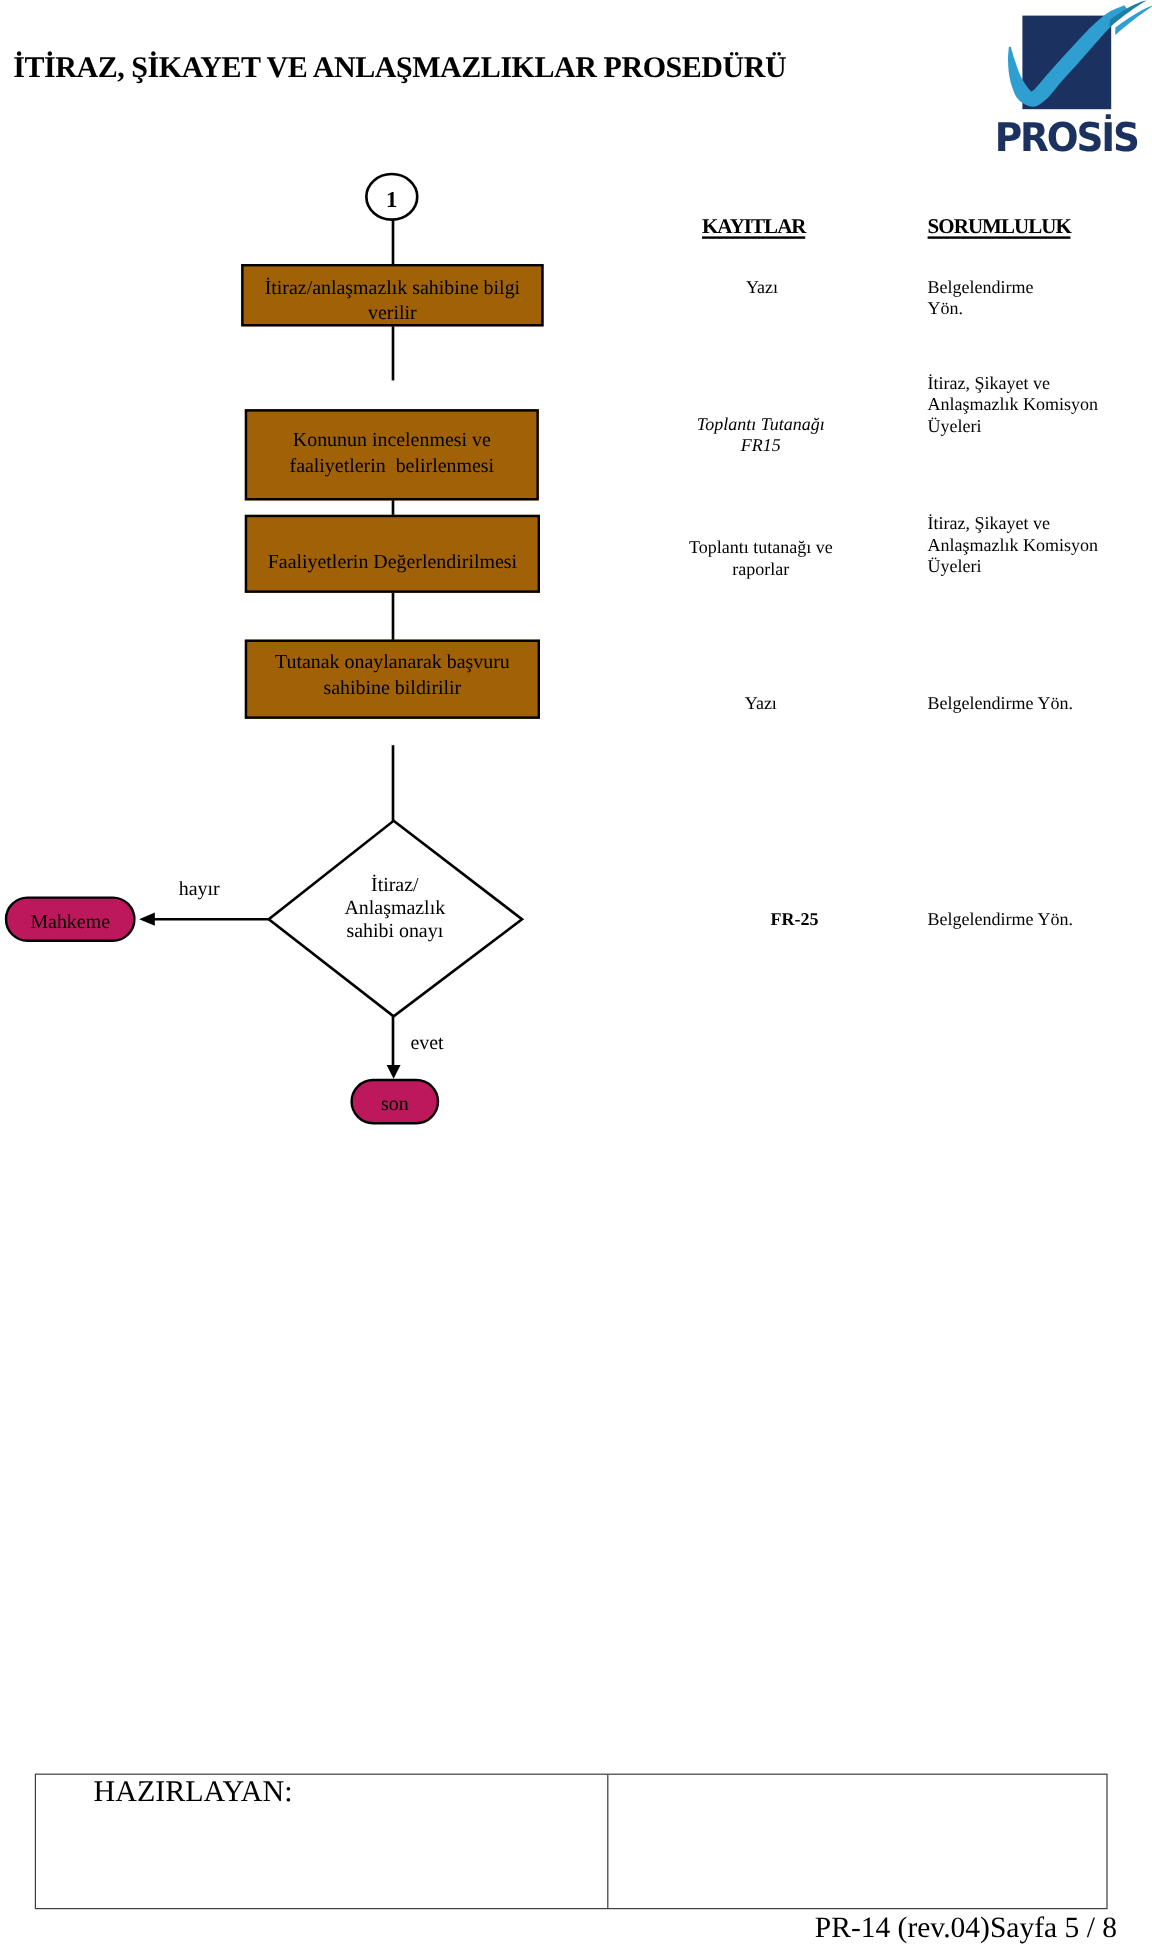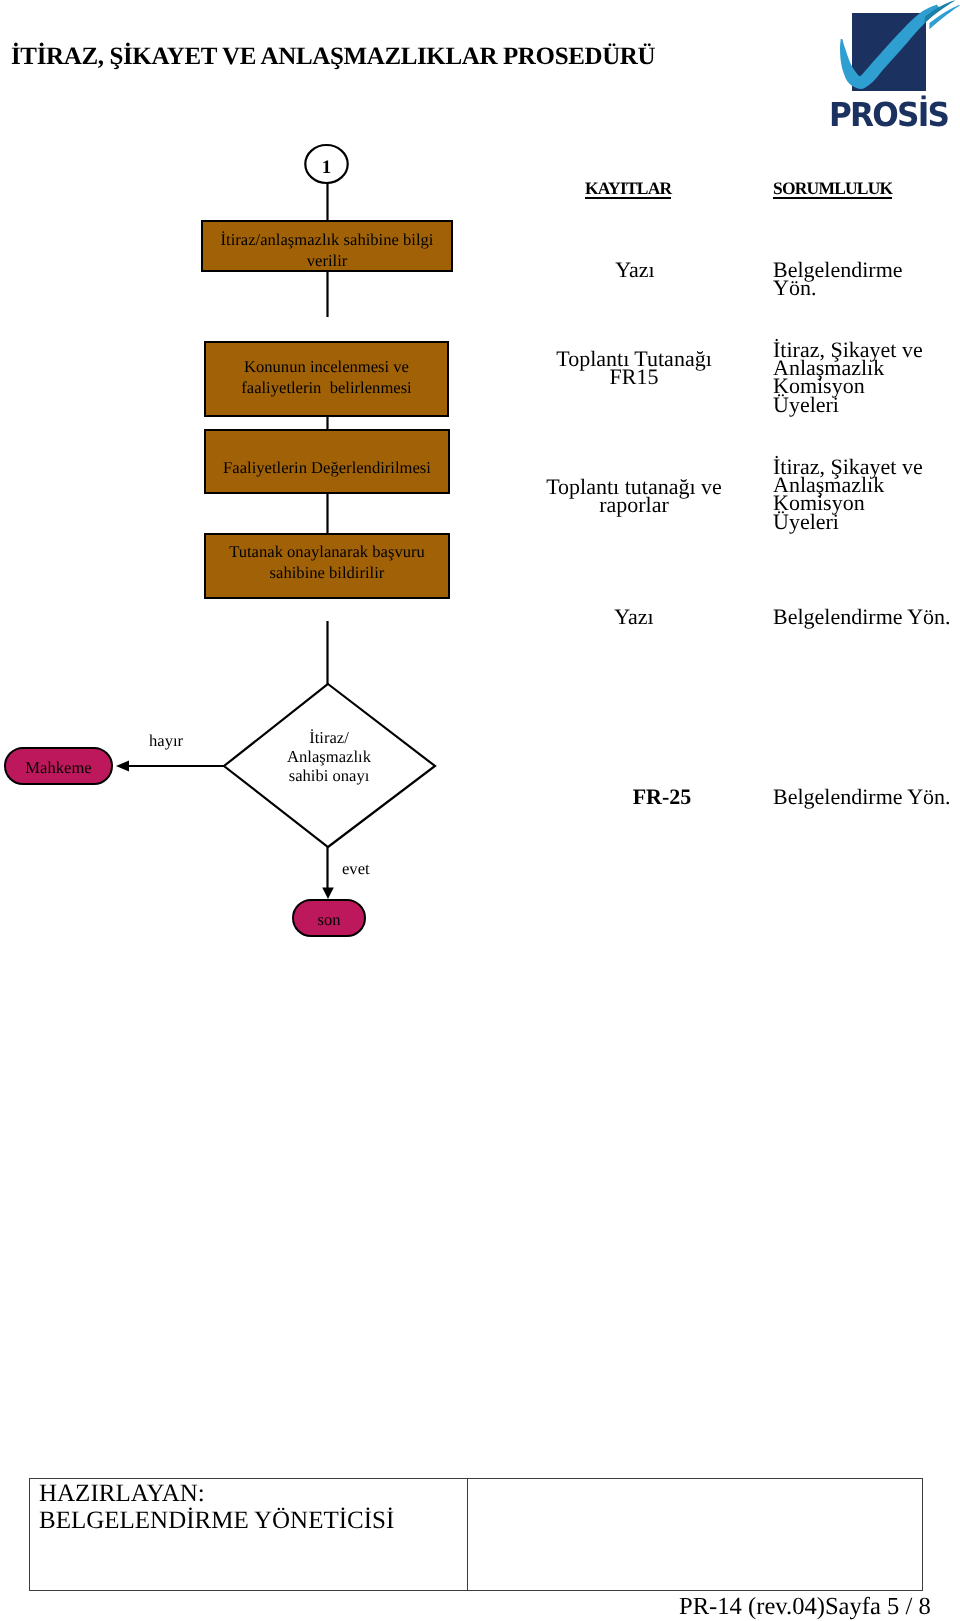--- a/index.html
+++ b/index.html
@@ -4,35 +4,35 @@
 <style>
   html,body{margin:0;padding:0;background:#fff;}
   body{width:960px;height:1621px;position:relative;overflow:hidden;
        font-family:"Liberation Serif",serif;color:#000;
        -webkit-font-smoothing:antialiased;text-rendering:geometricPrecision;}
   .abs{position:absolute;}
   .title{left:11px;top:44px;font-size:25px;font-weight:bold;letter-spacing:-0.37px;white-space:nowrap;line-height:1;}
   .colhead{position:absolute;font-size:17.5px;letter-spacing:-0.8px;font-weight:bold;white-space:nowrap;}
   .colhead u{text-decoration:none;position:relative;}
   .colhead u::after{content:"";position:absolute;left:0;right:0;bottom:-1px;height:2px;background:#000;}
-  .cell{position:absolute;font-size:22px;line-height:18.2px;margin-top:30px;}
+  .cell{position:absolute;font-size:15px;line-height:18.2px;}
   .cell.c{text-align:center;}
   .fbox{position:absolute;border:2.2px solid #000;background:#a16207;box-sizing:border-box;
         display:flex;align-items:center;justify-content:center;text-align:center;
         font-size:16.6px;line-height:1.28;z-index:2;}
   .pill{position:absolute;border:2.2px solid #000;background:#be185d;box-sizing:border-box;
         border-radius:999px;display:flex;align-items:center;justify-content:center;
         font-size:16.6px;z-index:2;}
   .lbl{position:absolute;font-size:16.6px;white-space:nowrap;text-align:right;}
   svg.flow{position:absolute;left:0;top:0;width:960px;height:1621px;overflow:visible;}
   .logo-word{position:absolute;left:19px;top:98px;font-family:"DejaVu Sans",sans-serif;
        font-weight:bold;font-size:33px;letter-spacing:-1.9px;line-height:1;
        transform:scaleX(0.945);transform-origin:0 0;}
   .footer-table{position:absolute;left:29px;top:1478px;width:894px;height:113px;
-       border:1.8px solid #3d3d3d;box-sizing:border-box;display:flex;}
+       border:1.8px solid #3d3d3d;box-sizing:border-box;display:flex;padding-left:39px;}
   .ft-cell{padding:2px 0 0 9px;font-size:25px;line-height:26.8px;}
   .ft-left{width:438px;border-right:1.6px solid #3a3a3a;box-sizing:border-box;}
   .footcode{position:absolute;left:679px;top:1595.4px;font-size:24.6px;line-height:1;white-space:nowrap;}
 </style>
 </head>
 <body>
 
 <div class="abs title">İTİRAZ, ŞİKAYET VE ANLAŞMAZLIKLAR PROSEDÜRÜ</div>
 
 <div class="abs" style="left:810px;top:0px;width:150px;height:135px;">
@@ -88,30 +88,29 @@
     <span>Mahkeme</span>
   </div>
 <div class="pill" style="left:292px;top:899px;width:74px;height:38px;padding-top:3px;box-sizing:border-box;">
     <span>son</span>
   </div>
 
 <div class="lbl" style="left:149px;top:731px;">hayır</div>
 <div class="lbl" style="left:342px;top:859px;">evet</div>
 
 <div class="cell c" style="left:535px;top:231px;width:200px;"><span>Yazı</span></div>
-<div class="cell c" style="left:534px;top:320px;width:200px;"><span>Toplantı Tutanağı</span><br><span>FR15</span></div>
+<div class="cell c" style="left:534px;top:345px;width:200px;font-style:italic;"><span>Toplantı Tutanağı</span><br><span>FR15</span></div>
 <div class="cell c" style="left:534px;top:448px;width:200px;"><span>Toplantı tutanağı ve</span><br><span>raporlar</span></div>
 <div class="cell c" style="left:534px;top:578px;width:200px;"><span>Yazı</span></div>
 <div class="cell c" style="left:562px;top:758px;width:200px;font-weight:bold;"><span>FR-25</span></div>
 
 <div class="cell" style="left:773px;top:231px;"><span>Belgelendirme</span><br><span>Yön.</span></div>
 <div class="cell" style="left:773px;top:311px;"><span>İtiraz, Şikayet ve</span><br><span>Anlaşmazlık Komisyon</span><br><span>Üyeleri</span></div>
 <div class="cell" style="left:773px;top:428px;"><span>İtiraz, Şikayet ve</span><br><span>Anlaşmazlık Komisyon</span><br><span>Üyeleri</span></div>
 <div class="cell" style="left:773px;top:578px;"><span>Belgelendirme Yön.</span></div>
 <div class="cell" style="left:773px;top:758px;"><span>Belgelendirme Yön.</span></div>
 
 <div class="abs footer-table">
   <div class="ft-cell ft-left">
     <div>HAZIRLAYAN:</div>
-    <div>BELGELENDİRME YÖNETİCİSİ</div>
   </div>
 </div>
 <div class="footcode">PR-14 (rev.04)Sayfa 5 / 8</div>
 
 </body></html>

